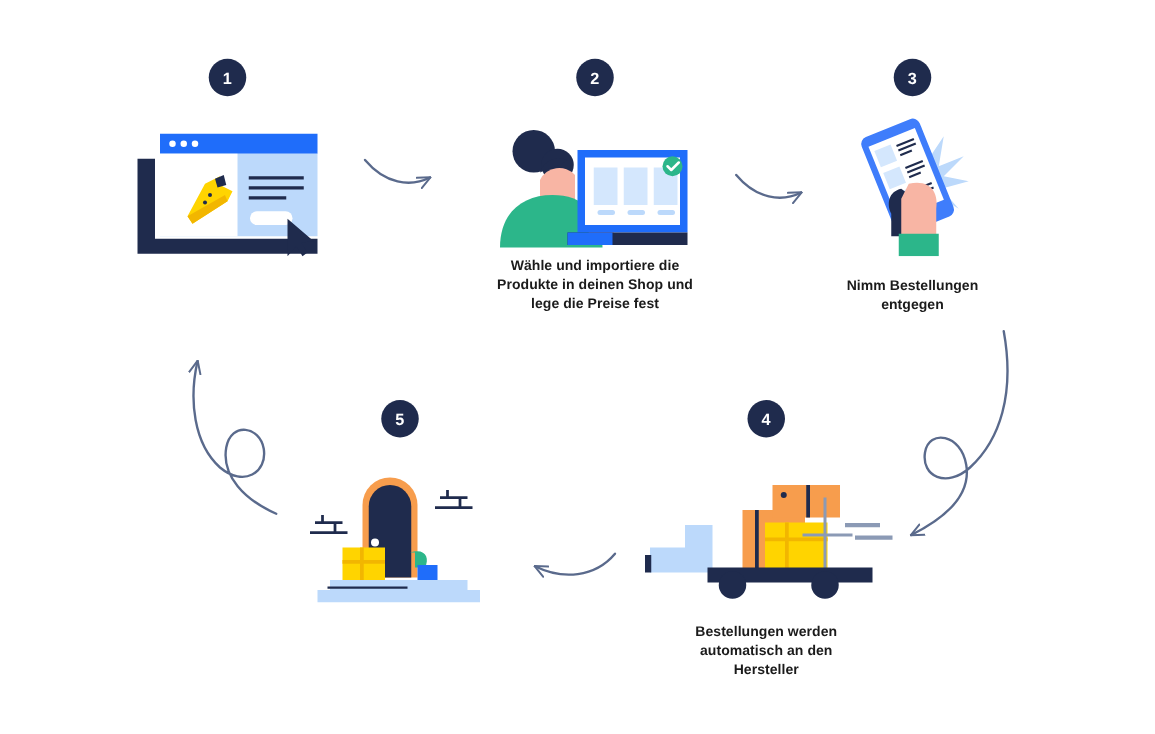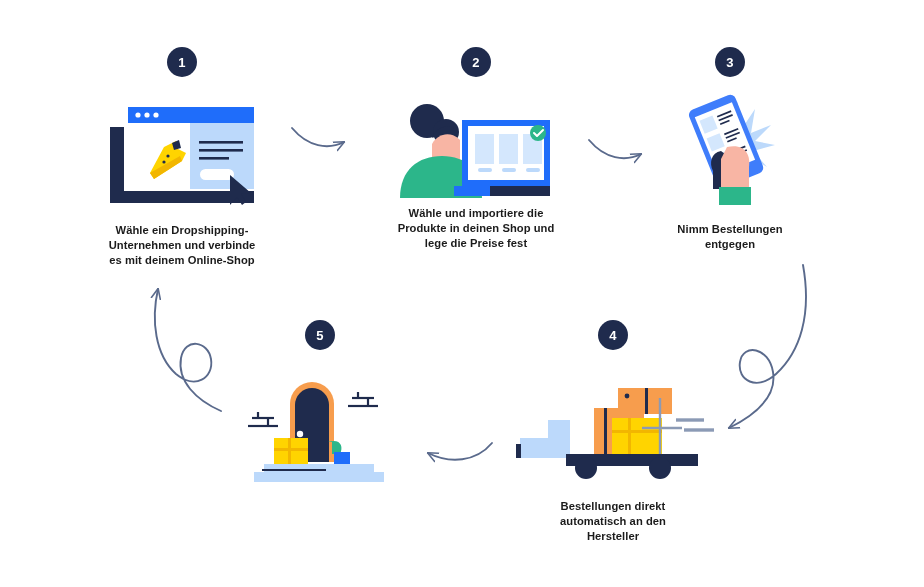--- a/index.html
+++ b/index.html
@@ -130,23 +130,20 @@
           <circle cx="62" cy="63" r="1.6" fill="#1f2b4d"></circle>
           <circle cx="66" cy="57" r="1.6" fill="#1f2b4d"></circle>
         </g>
         <rect x="97" y="42" width="44" height="2.6" fill="#1f2b4d"></rect>
         <rect x="97" y="50" width="44" height="2.6" fill="#1f2b4d"></rect>
         <rect x="97" y="58" width="30" height="2.6" fill="#1f2b4d"></rect>
         <rect x="98" y="70" width="34" height="11" rx="5.5" fill="#ffffff"></rect>
         <path d="M128,76 L128,106 L135,98 L140,106 L144,103 L139,95 L149,94 Z" fill="#1f2b4d"></path>
       </svg>
     </div>
-    <div class="caption">Wähle ein Dropshipping-
-Unternehmen und verbinde
-es mit deinem Online-Shop</div>
   </div>
 
   <div class="step step2">
     <div class="badge">2</div>
     <div class="art">
       <svg width="168" height="108" viewBox="0 0 168 108">
         <circle cx="35" cy="23" r="17" fill="#1f2b4d"></circle>
         <circle cx="54" cy="34" r="13" fill="#1f2b4d"></circle>
         <path d="M40,46 a17,17 0 0 1 28,-4 l0,22 l-28,0 Z" fill="#f8b5a4"></path>
         <path d="M40,40 a16,16 0 0 1 22,-10 c-6,5 -14,6 -22,10 Z" fill="#1f2b4d"></path>
@@ -226,21 +223,21 @@
         <rect x="120" y="38" width="3" height="40" fill="#f2b600"></rect>
         <g stroke="#8b9ab5" stroke-width="2.4" fill="none">
           <line x1="152" y1="18" x2="152" y2="78"></line>
           <line x1="134" y1="48" x2="174" y2="48"></line>
         </g>
         <rect x="58" y="74" width="132" height="12" fill="#1f2b4d"></rect>
         <circle cx="78" cy="88" r="11" fill="#1f2b4d"></circle>
         <circle cx="152" cy="88" r="11" fill="#1f2b4d"></circle>
       </svg>
     </div>
-    <div class="caption">Bestellungen direkt
+    <div class="caption">Bestellungen werden
 automatisch an den
 Hersteller</div>
   </div>
 
   <div class="step step5">
     <div class="badge">5</div>
     <div class="art">
       <svg width="160" height="110" viewBox="0 0 160 110">
         <g stroke="#1f2b4d" stroke-width="2.2" fill="none">
           <line x1="12" y1="46" x2="34" y2="46"></line>

